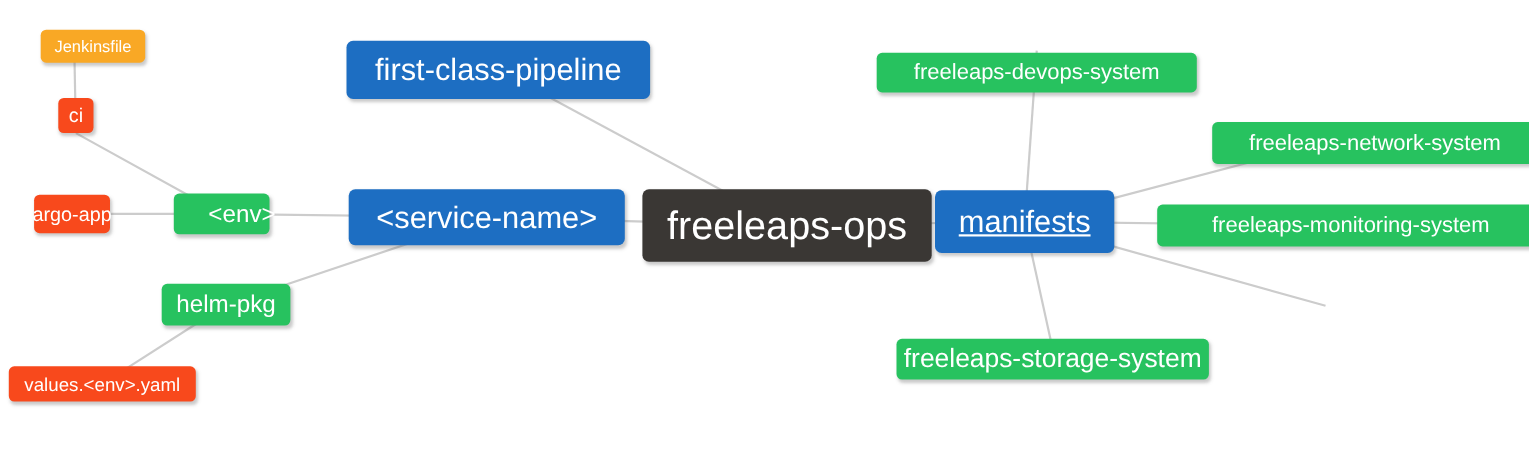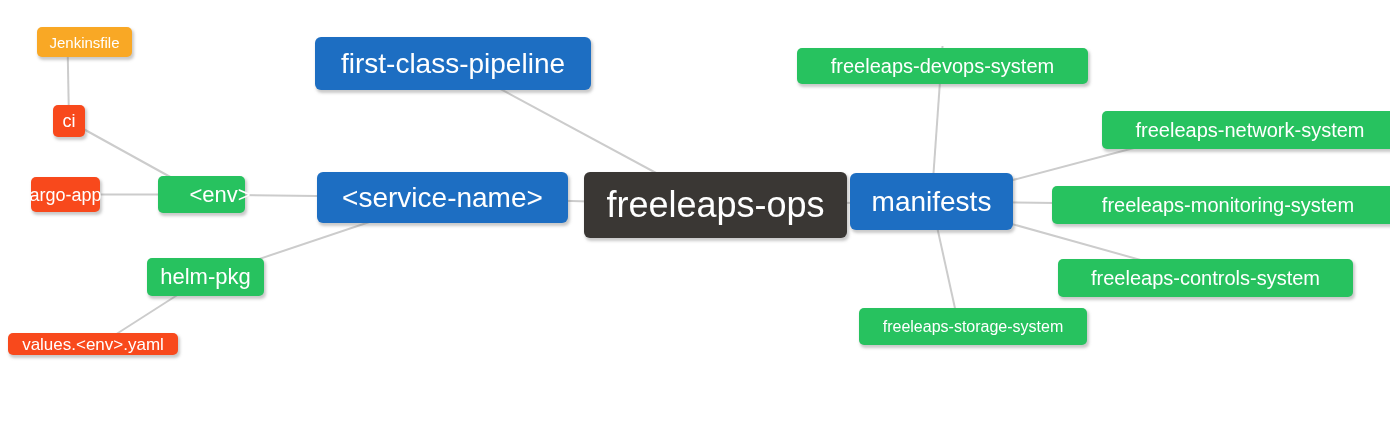--- a/index.html
+++ b/index.html
@@ -65,21 +65,21 @@
     <line x1="931.5" y1="201.5" x2="1202" y2="130"></line>
     <line x1="931.5" y1="201.5" x2="1213" y2="205"></line>
     <line x1="931.5" y1="201.5" x2="1205" y2="278"></line>
     <line x1="931.5" y1="201.5" x2="959" y2="326.5"></line>
   </svg>
 
   <div class="node orange" style="left:20px;   top:27px;  width:95px;  height:30px; font-size:15px;margin-left:17px;">
     <span>Jenkinsfile</span>
   </div>
 
-  <div class="node red" style="left:53px;   top:105px; width:32px;  height:32px; font-size:18px;">
+  <div class="node red" style="left:53px;   top:89px; width:32px;  height:32px; font-size:18px;">
     <span>ci</span>
   </div>
 
   <div class="node red" style="left:31px;   top:177px; width:69px;  height:35px; font-size:18px;">
     <span>argo-app</span>
   </div>
 
   <div class="node green" style="left:158px;  top:176px; width:87px;  height:37px; font-size:22px;padding-left:37px;">
     <span>&lt;env&gt;</span>
   </div>
@@ -89,45 +89,42 @@
   </div>
 
   <div class="node blue" style="left:315px;  top:37px;  width:276px; height:53px; font-size:28px;">
     <span>first-class-pipeline</span>
   </div>
 
   <div class="node dark" style="left:584px;  top:172px; width:263px; height:66px; font-size:36px;">
     <span>freeleaps-ops</span>
   </div>
 
-  <div class="node blue" style="left:850px;  top:173px; width:163px; height:57px; font-size:28px;">
+  <div class="node blue" style="left:850px;  top:173px; width:163px; height:57px; font-size:28px;text-decoration:underline;">
     <span>manifests</span>
   </div>
 
   <div class="node green" style="left:797px;  top:28px;  width:291px; height:36px; font-size:20px;margin-top:20px;">
     <span>freeleaps-devops-system</span>
   </div>
 
   <div class="node green" style="left:1054px; top:111px; width:296px; height:38px; font-size:20px;margin-left:48px;">
     <span>freeleaps-network-system</span>
   </div>
 
   <div class="node green" style="left:1052px; top:186px; width:352px; height:38px; font-size:20px;">
     <span>freeleaps-monitoring-system</span>
   </div>
 
-  <div class="node green" style="left:1058px; top:259px; width:295px; height:38px; font-size:20px;">
-    <span>freeleaps-controls-system</span>
-  </div>
 
-  <div class="node green" style="left:859px;  top:308px; width:228px; height:37px; font-size:16px;">
+  <div class="node green" style="left:815px;  top:308px; width:284px; height:37px; font-size:24px;">
     <span>freeleaps-storage-system</span>
   </div>
 
   <div class="node green" style="left:147px;  top:258px; width:117px; height:38px; font-size:22px;">
     <span>helm-pkg</span>
   </div>
 
-  <div class="node red" style="left:8px;    top:333px; width:170px; height:22px; font-size:17px;">
+  <div class="node red" style="left:8px;    top:333px; width:170px; height:32px; font-size:17px;">
     <span>values.&lt;env&gt;.yaml</span>
   </div>
 
 </div>
 
 </body></html>

